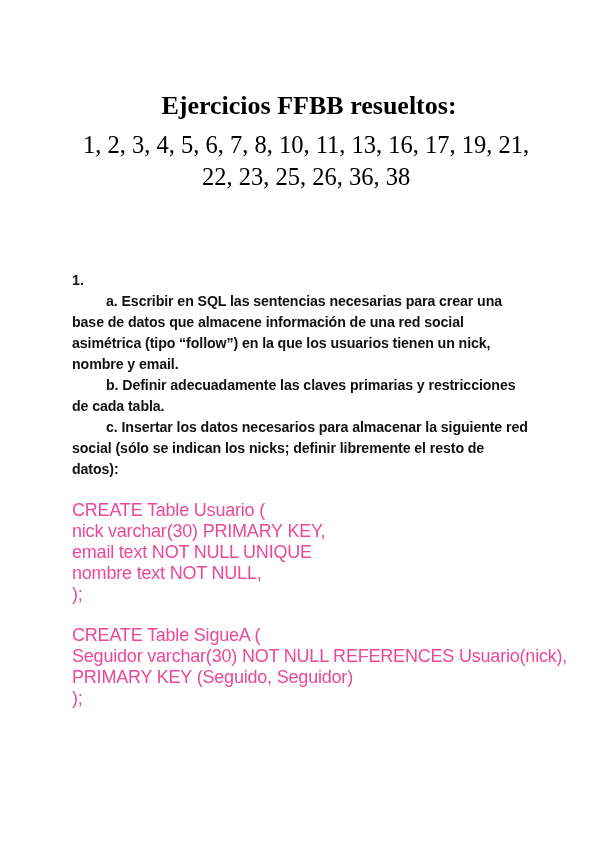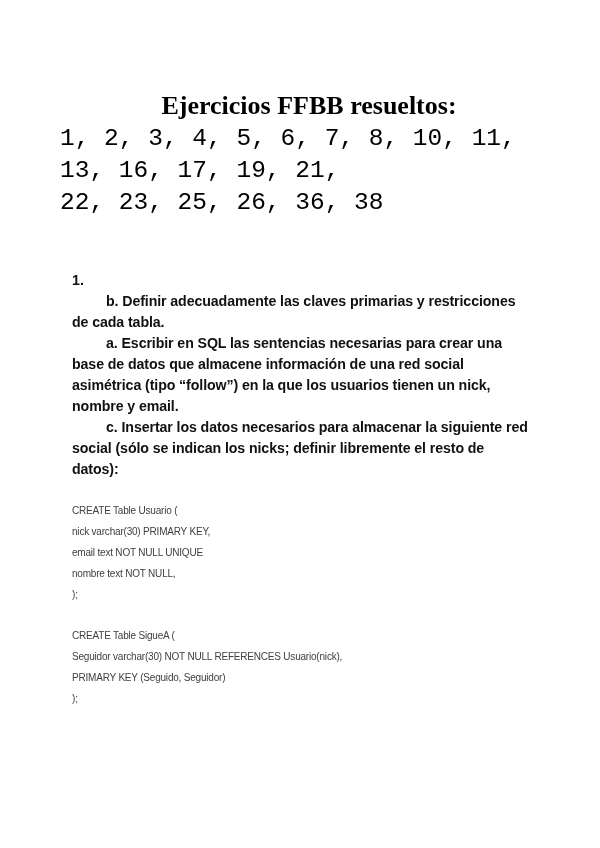--- a/index.html
+++ b/index.html
@@ -32,27 +32,27 @@
       font-size: 26px;
       line-height: 50px;
       color: #000000;
       margin: 9px;
     }
     .subtitle {
       position: absolute;
       left: 60px;
       width: 480px;
       top: 123px;
-      text-align: left;
-      font-family: Liberation Mono, monospace;
+      text-align: center;
+      font-family: Liberation Serif, serif;
       font-weight: normal;
       font-size: 24.5px;
       line-height: 32px;
       color: #000000;
-      margin: 0;
+      margin: 6px;
     }
     .exercise {
       position: absolute;
       left: 72px;
       top: 270px;
       width: 460px;
       font-family: "Liberation Sans", "DejaVu Sans", sans-serif;
       font-size: 14.2px;
       line-height: 21px;
       color: #111111;
@@ -65,23 +65,23 @@
       font-weight: bold;
       margin: 0;
       text-indent: 34px;
       letter-spacing: -0.1px;
     }
     .code-block {
       position: absolute;
       left: 72px;
       width: 470px;
       font-family: "Liberation Sans", "DejaVu Sans", sans-serif;
-      font-size: 10px;
+      font-size: 18px;
       line-height: 21px;
-      color: #404040;
+      color: #ec4899;
       letter-spacing: -0.2px;
     }
     .code-line {
       margin: 0;
       white-space: pre;
     }
     #code-usuario { top: 500px; }
     #code-siguea { top: 625px; }
   </style>
 </head>
@@ -91,22 +91,22 @@
 
   <h1 class="title">Ejercicios FFBB resueltos:</h1>
 
   <div class="subtitle">
     <div>1, 2, 3, 4, 5, 6, 7, 8, 10, 11, 13, 16, 17, 19, 21,</div>
     <div>22, 23, 25, 26, 36, 38</div>
   </div>
 
   <div class="exercise">
     <p class="ex-number">1.</p>
+    <p class="ex-item">a. Escribir en SQL las sentencias necesarias para crear una base de datos que almacene información de una red social asimétrica (tipo “follow”) en la que los usuarios tienen un nick, nombre y email.</p>
     <p class="ex-item">b. Definir adecuadamente las claves primarias y restricciones de cada tabla.</p>
-    <p class="ex-item">a. Escribir en SQL las sentencias necesarias para crear una base de datos que almacene información de una red social asimétrica (tipo “follow”) en la que los usuarios tienen un nick, nombre y email.</p>
     <p class="ex-item">c. Insertar los datos necesarios para almacenar la siguiente red social (sólo se indican los nicks; definir libremente el resto de datos):</p>
   </div>
 
   <div class="code-block" id="code-usuario">
     <p class="code-line">CREATE Table Usuario (</p>
     <p class="code-line">nick varchar(30) PRIMARY KEY,</p>
     <p class="code-line">email text NOT NULL UNIQUE</p>
     <p class="code-line">nombre text NOT NULL,</p>
     <p class="code-line">);</p>
   </div>

